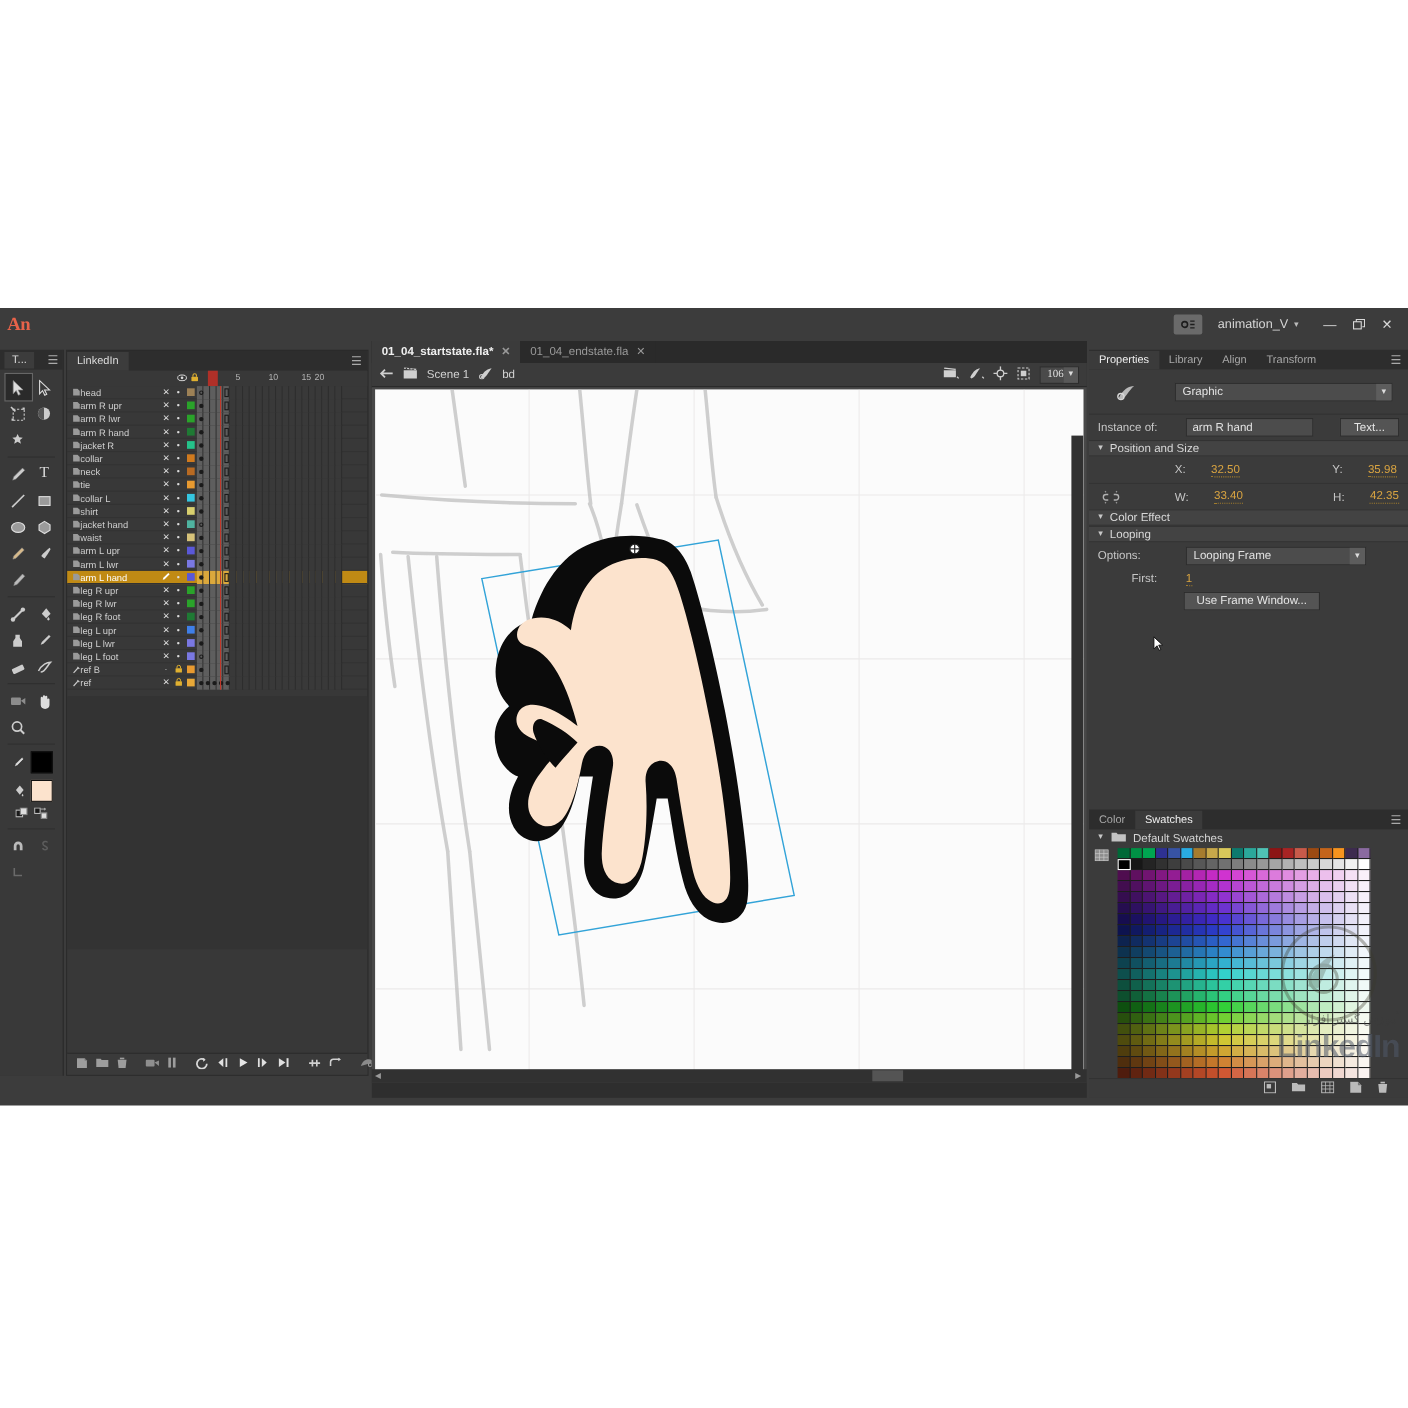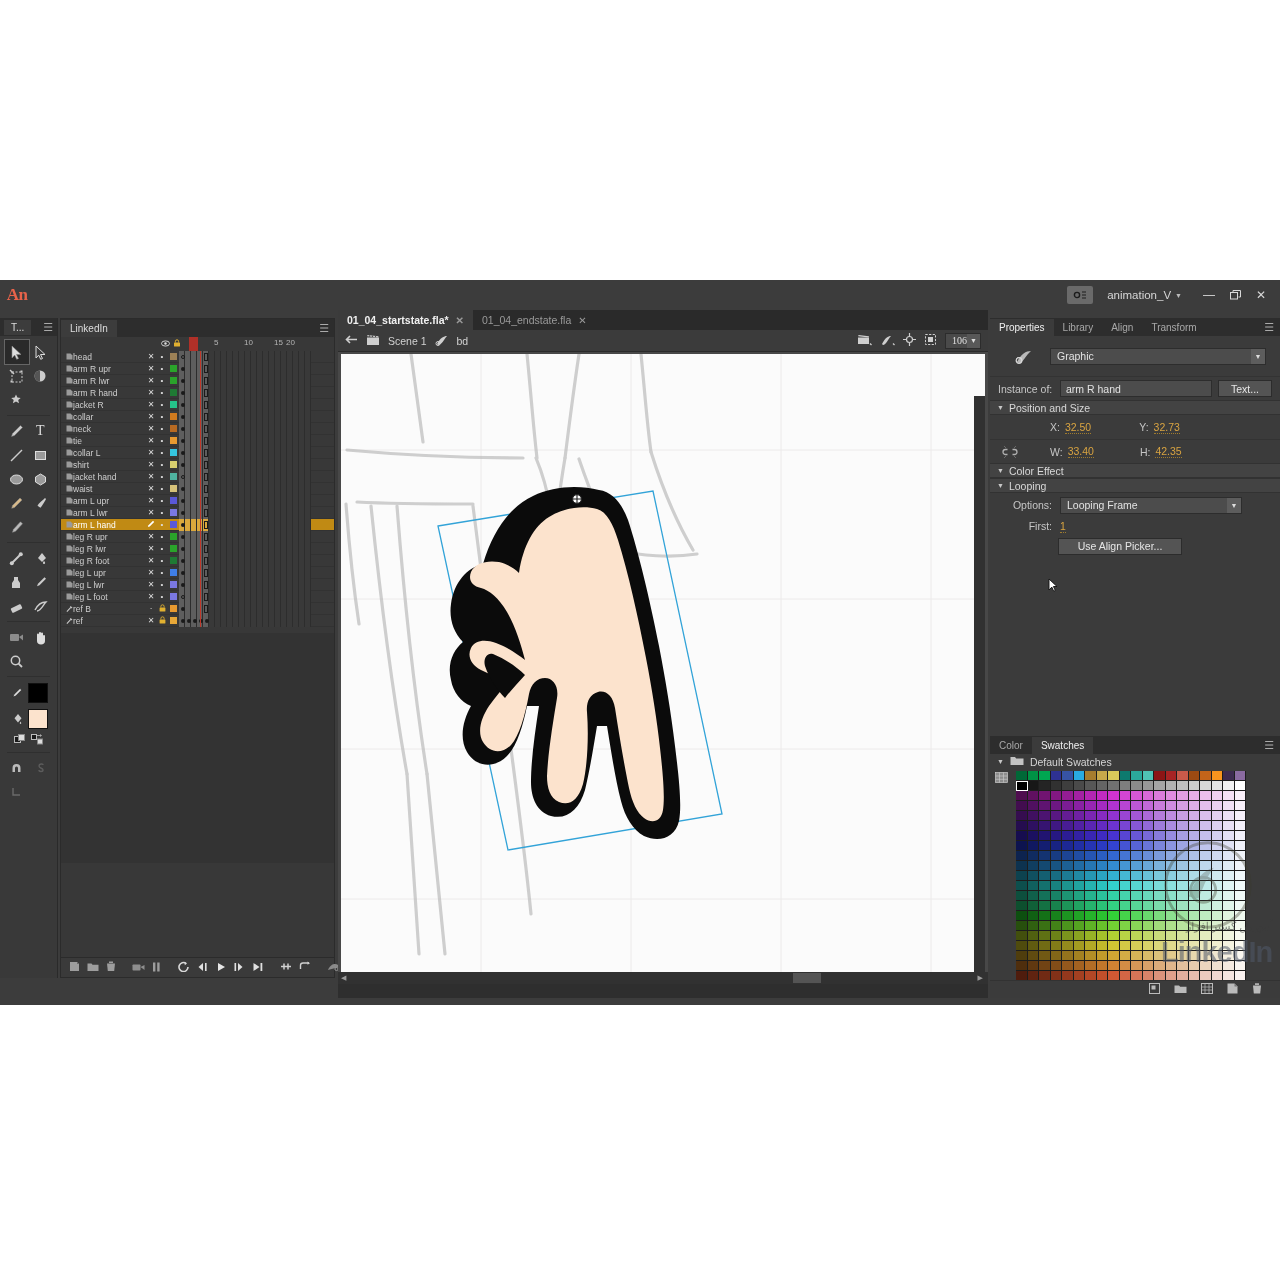--- a/index.html
+++ b/index.html
@@ -108,21 +108,21 @@
   .vscroll { position:absolute; right:0; top:42px; width:11px; height:620px; background:#313131; }
 
   
   .rightcol { position:absolute; left:990px; top:38px; width:290px; height:680px; background:#3b3b3b; }
   .panel-tabbar { height:18px; background:#2d2d2d; display:flex; align-items:center; }
   .ptab { padding:3px 9px; font-size:10px; color:#a8a8a8; }
   .ptab.active { background:#3b3b3b; color:#f0f0f0; }
   .ptab-menu { margin-left:auto; padding-right:6px; font-size:11px; color:#aaa; }
 
   .props { background:#3b3b3b; height:415px; position:relative; }
-  .prow { display:flex; align-items:center; height:24px; padding:0 8px; }
+  .prow { display:flex; align-items:center; height:24px; padding:0 8px;gap:18px; }
   .sect { height:15px; background:#434343; display:flex; align-items:center; gap:5px;
           padding:0 7px; font-size:10.5px; color:#d8d8d8; border-top:1px solid #323232;
           border-bottom:1px solid #323232; }
   .tri { font-size:7px; color:#c8c8c8; }
   .lbl { font-size:10.5px; color:#c6c6c6; }
   .fld { background:#4c4c4c; border:1px solid #2d2d2d; height:17px; display:flex;
          align-items:center; padding:0 5px; font-size:10.5px; color:#e2e2e2; }
   .dd { background:#4c4c4c; border:1px solid #2d2d2d; height:17px; display:flex;
         align-items:center; justify-content:space-between; padding:0 0 0 6px;
         font-size:10.5px; color:#e2e2e2; }
@@ -1642,21 +1642,21 @@
         <span class="tri">▼</span>
         <span>Position and Size</span>
       </div>
 
       <div class="prow">
         <span style="width:52px"></span>
         <span class="numlbl">X:</span>
         <span class="numval">32.50</span>
         <span style="width:48px"></span>
         <span class="numlbl">Y:</span>
-        <span class="numval">32.73</span>
+        <span class="numval">35.98</span>
       </div>
 
       <div class="prow" style="border-top:1px solid #333">
         <span style="width:52px;display:flex;justify-content:flex-start;padding-left:4px">
           <svg width="16" height="16" viewBox="0 0 16 16">
               <path d="M5.5 5.5h-2a2.5 2.5 0 000 5h2M10.5 5.5h2a2.5 2.5 0 010 5h-2" fill="none" stroke="#b0b0b0" stroke-width="1.3"></path>
               <path d="M2.5 2.5l1 1M13.5 2.5l-1 1M2.5 13.5l1-1M13.5 13.5l-1-1" stroke="#9a9a9a" stroke-width="1"></path>
             </svg>
           </span>
         <span class="numlbl">W:</span>
@@ -1671,35 +1671,35 @@
         <span>Color Effect</span>
       </div>
 
 
       <div class="sect">
         <span class="tri">▼</span>
         <span>Looping</span>
       </div>
 
       <div class="prow">
-        <span class="lbl" style="width:62px;text-align:right;padding-right:8px">Options:</span>
+        <span class="lbl" style="width:62px;padding-right:8px">Options:</span>
         <span class="dd" style="flex:1;margin-right:30px">
           <span>Looping Frame</span>
           <span class="arr">▼</span>
         </span>
       </div>
 
       <div class="prow" style="height:18px">
         <span class="lbl" style="width:62px;text-align:right;padding-right:8px">First:</span>
         <span class="numval">1</span>
       </div>
 
       <div class="prow" style="height:22px">
         <span style="width:60px"></span>
-        <span class="btn" style="width:124px">Use Align Picker...</span>
+        <span class="btn" style="width:124px">Use Frame Window...</span>
       </div>
 
       <div class="cursor" style="left:58px; top:242px;">
         <svg width="11" height="16" viewBox="0 0 11 16">
             <path d="M1 1l8 7.5H5.4l1.9 4-1.6.7-1.9-4.1L1 12z" fill="#fff" stroke="#111" stroke-width="0.9"></path>
           </svg>
       </div>
     </div>
 
     <div class="swpanel">

